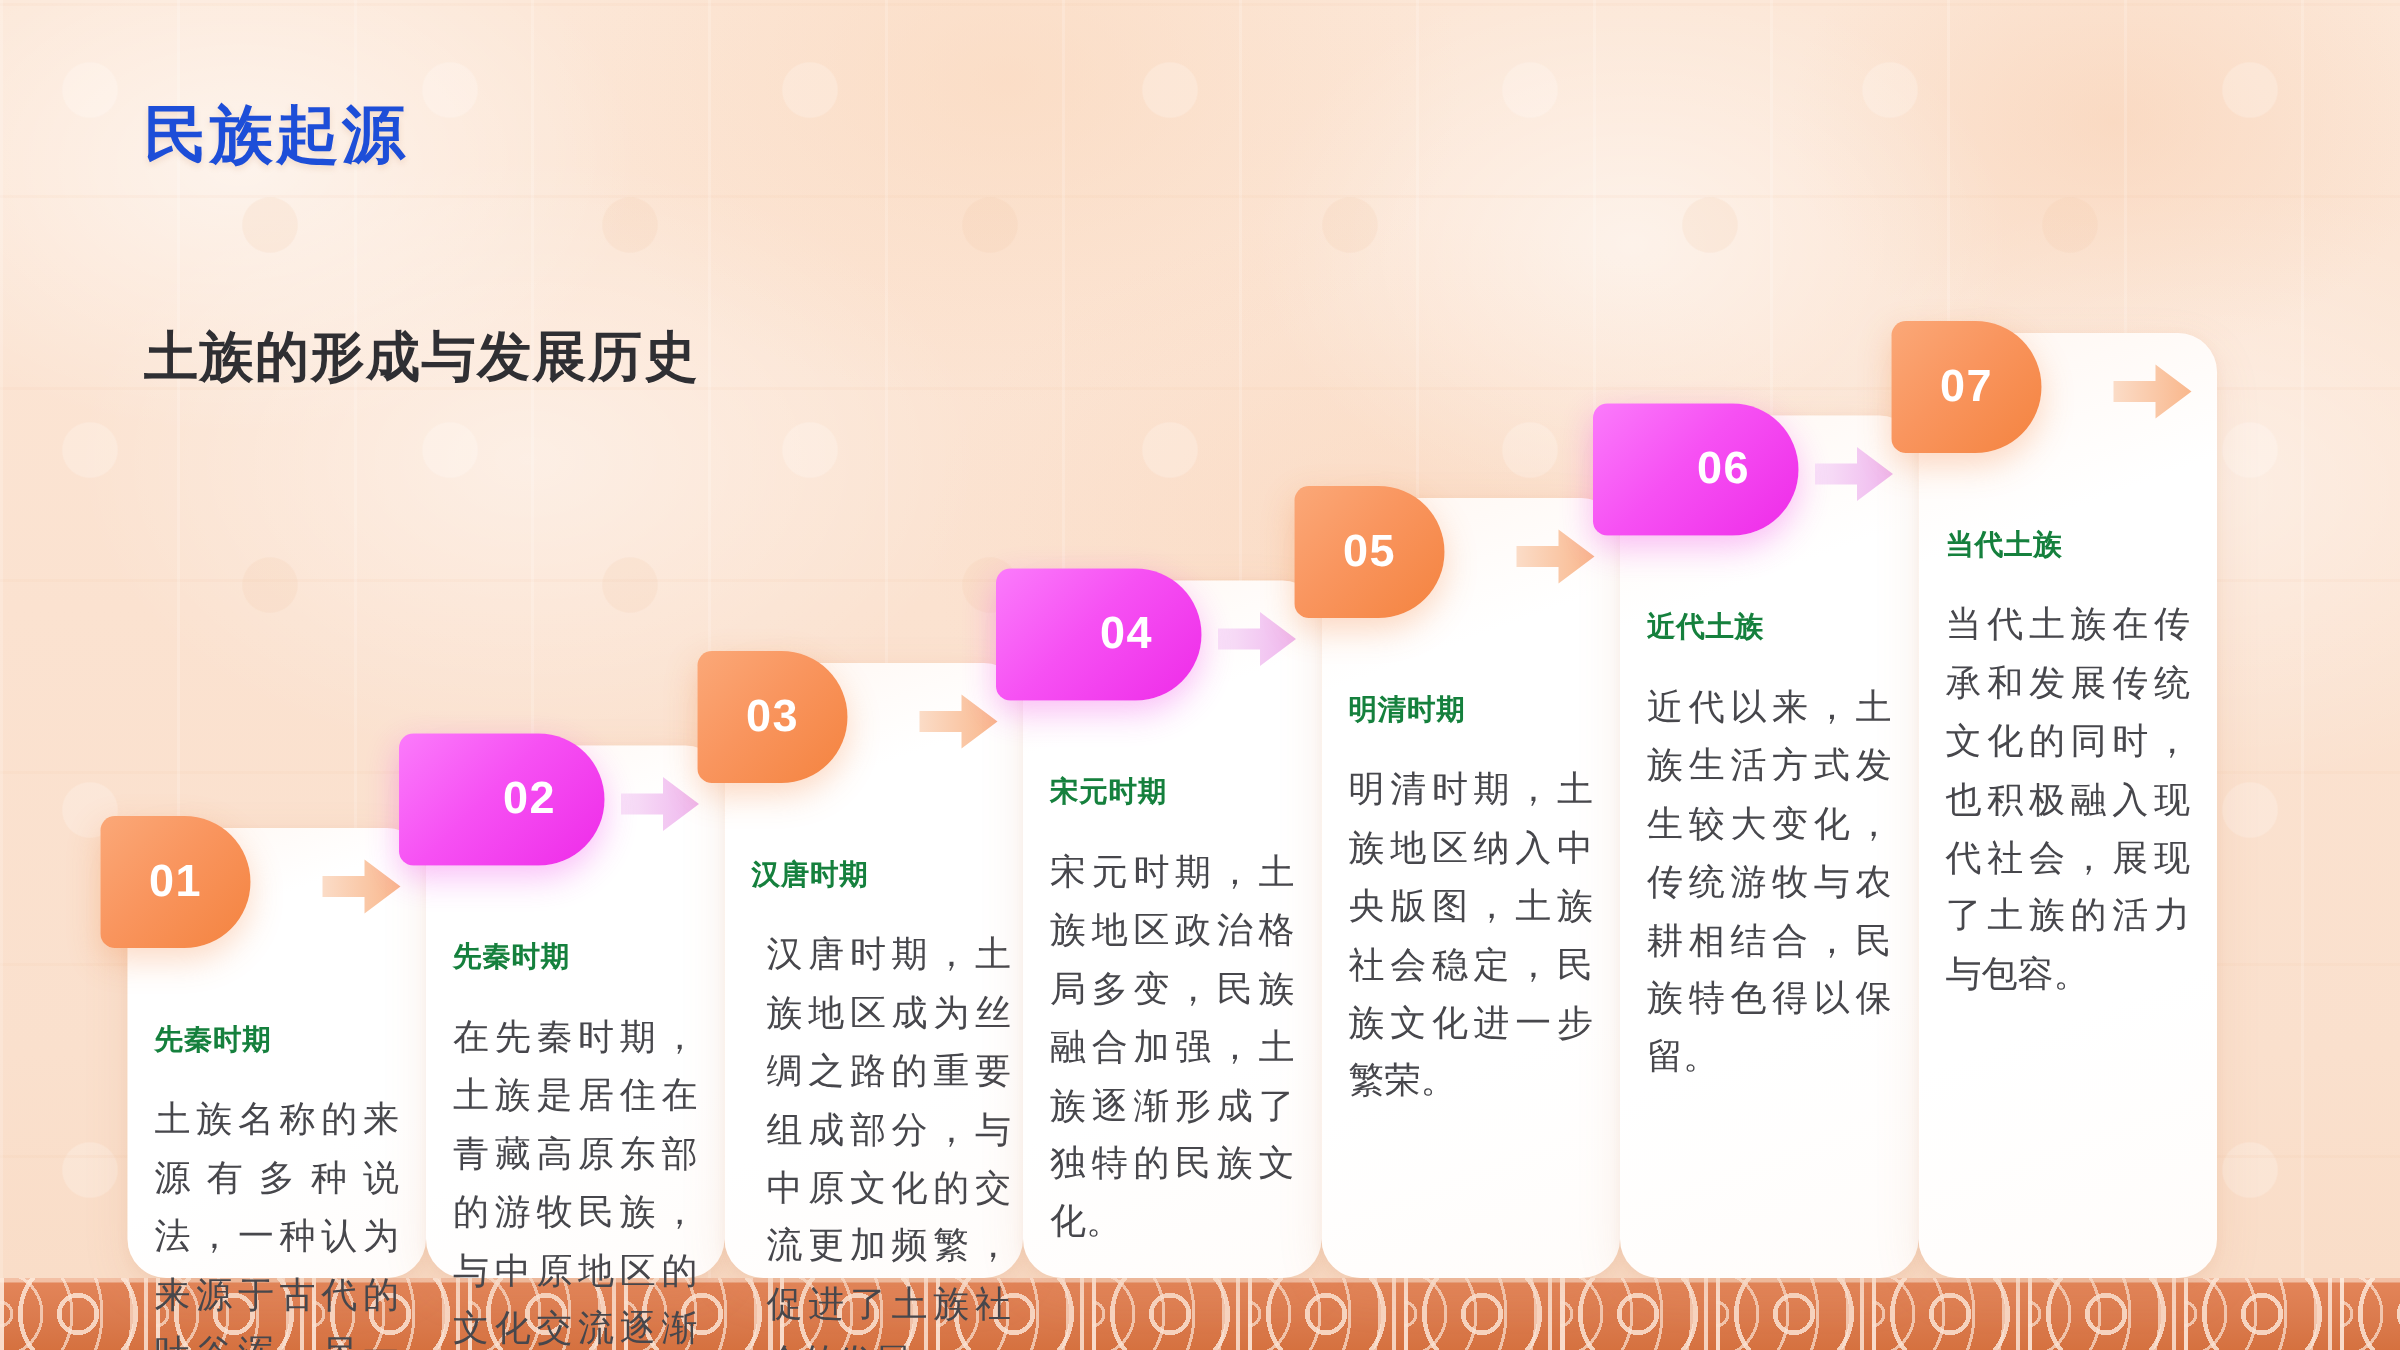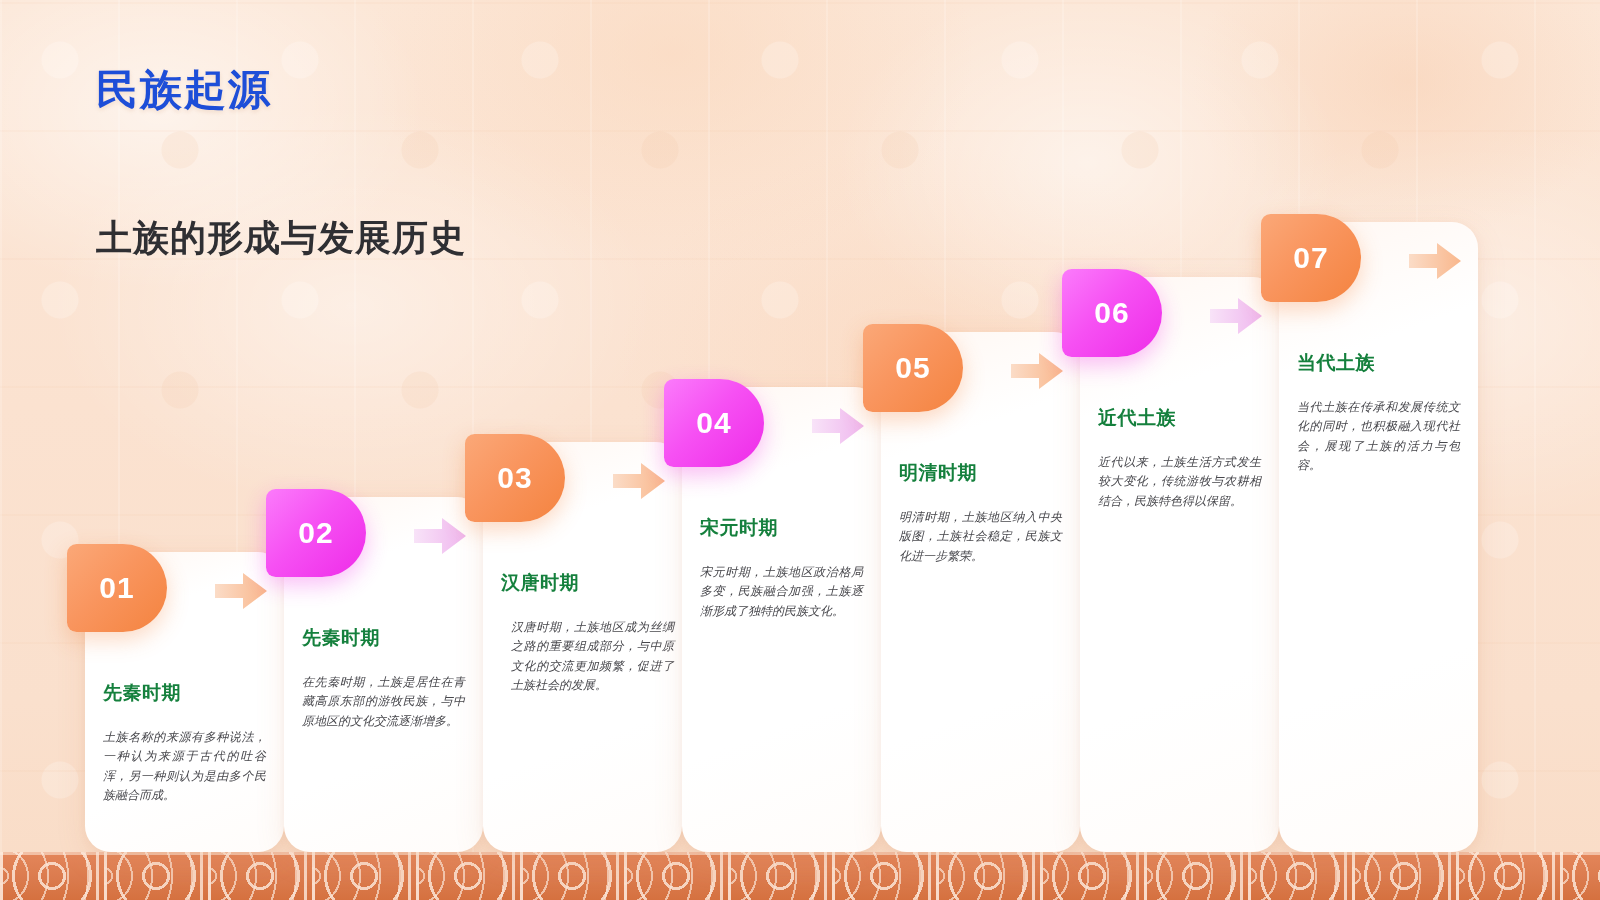--- a/index.html
+++ b/index.html
@@ -54,30 +54,29 @@
     position:absolute;
     width:100px;height:88px;
     border-radius:10px 46px 46px 10px;
     display:flex;align-items:center;justify-content:center;
     color:#fff;font-size:30px;font-weight:bold;letter-spacing:1px;
     z-index:4;
   }
   .badge.orange{background:linear-gradient(135deg,#FBA878 0%,#F9955E 45%,#F4833F 100%);
                 box-shadow:0 8px 22px rgba(244,131,63,.30);}
   .badge.pink{background:linear-gradient(135deg,#FB7BFB 0%,#F650F3 45%,#EE2BE8 100%);
-              box-shadow:0 8px 22px rgba(238,43,232,.30);}
+              box-shadow:0 8px 22px rgba(238,43,232,.30);padding-left:37px;}
   .arrow{position:absolute;z-index:3;}
   .card-title{
     position:absolute;font-size:19px;font-weight:bold;color:#15803d;
     letter-spacing:.5px;white-space:nowrap;
   }
   .card-body{
-    position:absolute;font-size:12px;line-height:1.62;color:#47474C;
+    position:absolute;font-size:24px;line-height:1.62;color:#47474C;
     text-align:justify;
-    font-style:italic;
   }
   
   #band{
     position:absolute;left:0;bottom:0;width:1600px;height:48px;
     background:linear-gradient(180deg,#E4865A 0%,#DB7B4E 55%,#D5713F 100%);
     overflow:hidden;
   }
   #band .motif{
     position:absolute;inset:0;
     background-image:

